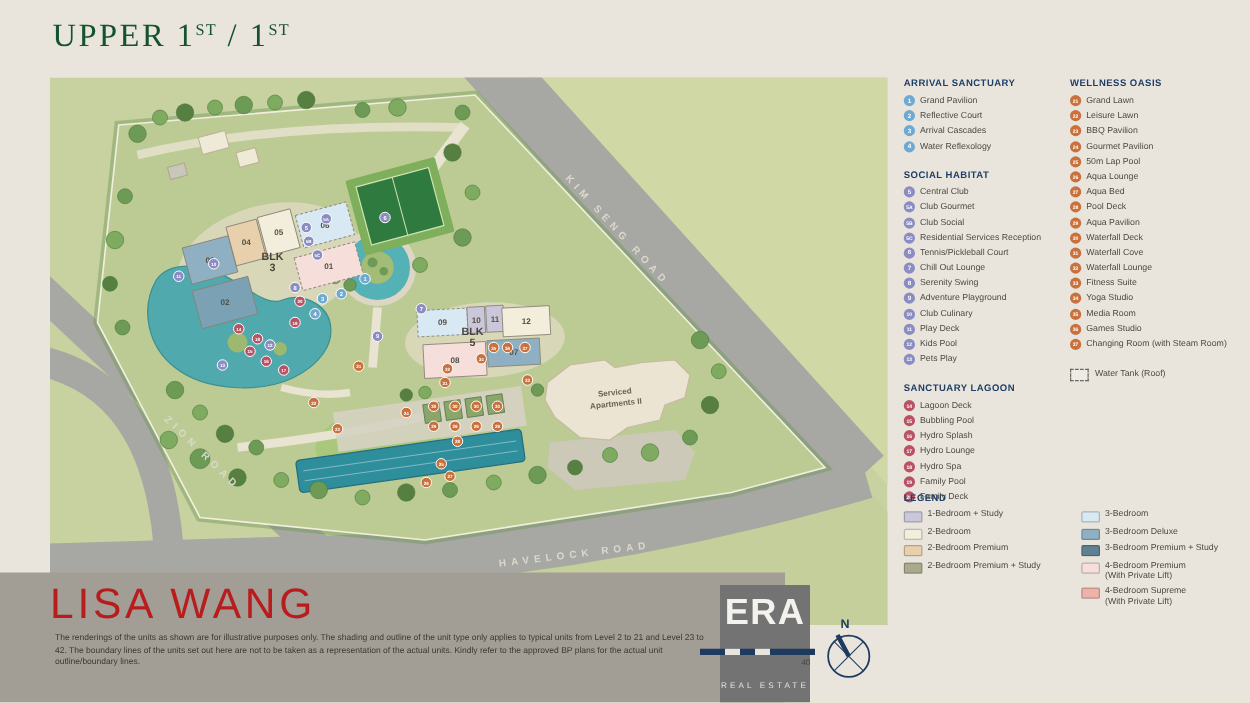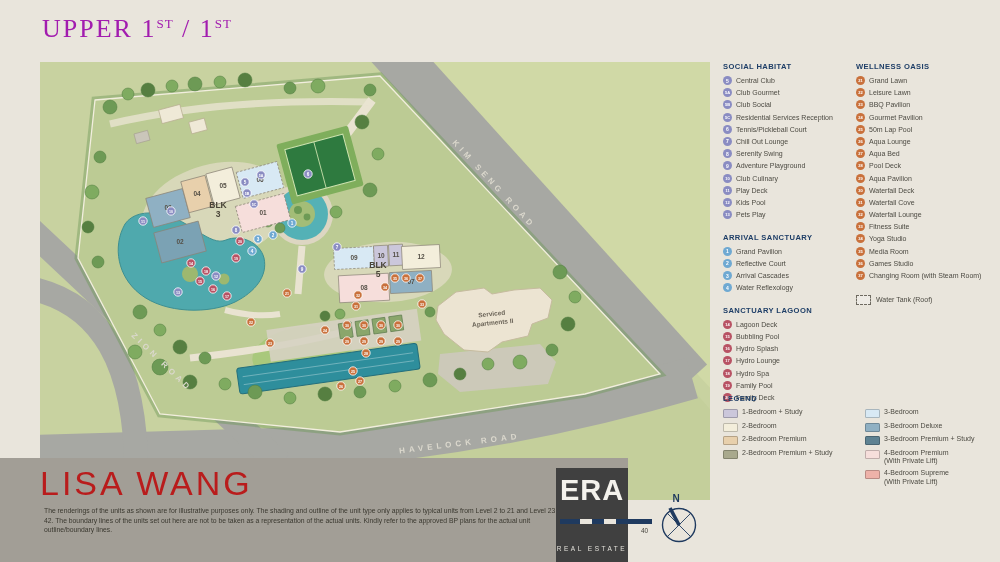--- a/index.html
+++ b/index.html
@@ -1,21 +1,21 @@
 <!DOCTYPE html>
 <html><head>
 <meta charset="utf-8">
 <style>
   html,body{margin:0;padding:0;}
   .page{position:relative;width:1000px;height:562px;background:#e9e5dc;overflow:hidden;
         font-family:"Liberation Sans",sans-serif;color:#4c4a42;}
   .abs{position:absolute;}
   
   .title{left:42px;top:14px;font-family:"Liberation Serif",serif;font-size:26px;
-         letter-spacing:2px;color:#a21caf;text-align:center;}
+         letter-spacing:2px;color:#14532d;text-align:center;}
   .title sup{font-size:13px;vertical-align:9px;letter-spacing:1px;}
   
   .map-svg{left:40px;top:62px;width:670px;height:438px;}
   
   .fac-col1{left:723px;top:62px;width:133px;}
   .fac-col2{left:856px;top:62px;width:144px;}
   .fac-section{margin-bottom:13px;}
   .fac-header{font-size:7.6px;font-weight:bold;color:#1e3e67;letter-spacing:.4px;margin-bottom:5px;}
   .fac-row{display:flex;align-items:flex-start;gap:4px;margin-bottom:2.6px;min-height:8.6px;}
   .badge{display:inline-flex;align-items:center;justify-content:center;flex:none;
@@ -28,21 +28,21 @@
   .legend-cols{display:flex;gap:10px;margin-top:5px;}
   .legend-col{width:132px;}
   .leg-row{display:flex;align-items:flex-start;gap:4px;margin-bottom:3.6px;}
   .swatch{width:13px;height:7px;border-radius:1.5px;border:.5px solid rgba(0,0,0,.22);flex:none;margin-top:1px;}
   .leg-label{font-size:7px;line-height:8.4px;}
   .leg-sub{font-size:7px;line-height:8.4px;}
   
   .band{left:0;top:458px;width:628px;height:104px;background:#a29e96;}
   .watermark{left:40px;top:464px;font-size:34px;letter-spacing:3px;color:#b91c1c;font-weight:400;}
   .disclaimer{left:44px;top:506px;width:522px;font-size:6.8px;line-height:1.42;color:#3a382f;}
-  .era-box{left:556px;top:468px;width:72px;height:94px;background:#404040;}
+  .era-box{left:576px;top:468px;width:72px;height:94px;background:#737373;}
   .era-main{position:absolute;top:6px;left:0;width:100%;text-align:center;font-size:29px;
             font-weight:bold;color:#f4f2ec;letter-spacing:1px;font-family:"Liberation Sans",sans-serif;}
   .era-sub{position:absolute;bottom:10px;left:0;width:100%;text-align:center;font-size:6.5px;
            letter-spacing:2.5px;color:#e3e1da;}
   .scalebar{left:560px;top:519px;width:92px;height:4.5px;background:#1f3a5f;z-index:5;}
   .scalebar .notch{position:absolute;top:0;height:4.5px;background:#e9e5dc;width:12px;}
   .scale-label{left:641px;top:527px;font-size:6.5px;color:#45433c;z-index:5;}
   .compass{left:655px;top:490px;z-index:5;}
 </style>
 </head>
@@ -294,20 +294,39 @@
         <text x="355" y="217.7" text-anchor="middle" font-size="3.6" font-weight="bold" fill="#ffffff" font-family="Liberation Sans, sans-serif">35</text>
         <circle cx="366" cy="216" r="4.2" fill="#c9713c" stroke="#ffffff" stroke-width=".8"></circle>
         <text x="366" y="217.7" text-anchor="middle" font-size="3.6" font-weight="bold" fill="#ffffff" font-family="Liberation Sans, sans-serif">36</text>
         <circle cx="380" cy="216" r="4.2" fill="#c9713c" stroke="#ffffff" stroke-width=".8"></circle>
         <text x="380" y="217.7" text-anchor="middle" font-size="3.6" font-weight="bold" fill="#ffffff" font-family="Liberation Sans, sans-serif">37</text>
       </g>
   </svg>
 
   <div class="abs fac-col1" id="fac-col1">
       <div class="fac-section">
+        <div class="fac-header">ARRIVAL SANCTUARY</div>
+        <div class="fac-row">
+          <span class="badge" style="background: rgb(111, 169, 210);">1</span>
+          <span class="fac-label">Grand Pavilion</span>
+        </div>
+        <div class="fac-row">
+          <span class="badge" style="background: rgb(111, 169, 210);">2</span>
+          <span class="fac-label">Reflective Court</span>
+        </div>
+        <div class="fac-row">
+          <span class="badge" style="background: rgb(111, 169, 210);">3</span>
+          <span class="fac-label">Arrival Cascades</span>
+        </div>
+        <div class="fac-row">
+          <span class="badge" style="background: rgb(111, 169, 210);">4</span>
+          <span class="fac-label">Water Reflexology</span>
+        </div>
+      </div>
+      <div class="fac-section">
         <div class="fac-header">SOCIAL HABITAT</div>
         <div class="fac-row">
           <span class="badge" style="background: rgb(138, 140, 194);">5</span>
           <span class="fac-label">Central Club</span>
         </div>
         <div class="fac-row">
           <span class="badge" style="background: rgb(138, 140, 194); font-size: 4px;">5A</span>
           <span class="fac-label">Club Gourmet</span>
         </div>
         <div class="fac-row">
@@ -342,39 +361,20 @@
           <span class="badge" style="background: rgb(138, 140, 194); font-size: 4px;">11</span>
           <span class="fac-label">Play Deck</span>
         </div>
         <div class="fac-row">
           <span class="badge" style="background: rgb(138, 140, 194); font-size: 4px;">12</span>
           <span class="fac-label">Kids Pool</span>
         </div>
         <div class="fac-row">
           <span class="badge" style="background: rgb(138, 140, 194); font-size: 4px;">13</span>
           <span class="fac-label">Pets Play</span>
-        </div>
-      </div>
-      <div class="fac-section">
-        <div class="fac-header">ARRIVAL SANCTUARY</div>
-        <div class="fac-row">
-          <span class="badge" style="background: rgb(111, 169, 210);">1</span>
-          <span class="fac-label">Grand Pavilion</span>
-        </div>
-        <div class="fac-row">
-          <span class="badge" style="background: rgb(111, 169, 210);">2</span>
-          <span class="fac-label">Reflective Court</span>
-        </div>
-        <div class="fac-row">
-          <span class="badge" style="background: rgb(111, 169, 210);">3</span>
-          <span class="fac-label">Arrival Cascades</span>
-        </div>
-        <div class="fac-row">
-          <span class="badge" style="background: rgb(111, 169, 210);">4</span>
-          <span class="fac-label">Water Reflexology</span>
         </div>
       </div>
       <div class="fac-section">
         <div class="fac-header">SANCTUARY LAGOON</div>
         <div class="fac-row">
           <span class="badge" style="background: rgb(184, 82, 100); font-size: 4px;">14</span>
           <span class="fac-label">Lagoon Deck</span>
         </div>
         <div class="fac-row">
           <span class="badge" style="background: rgb(184, 82, 100); font-size: 4px;">15</span>

